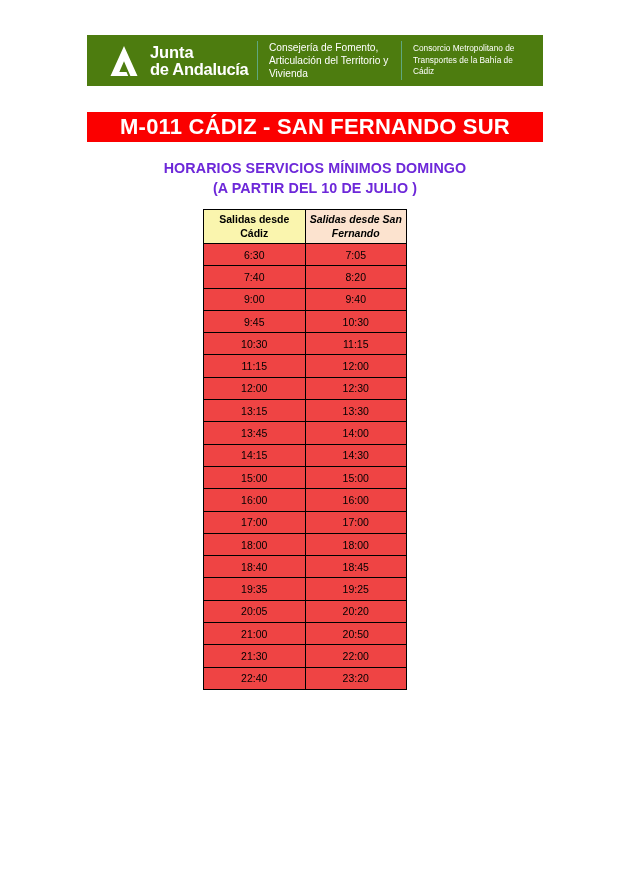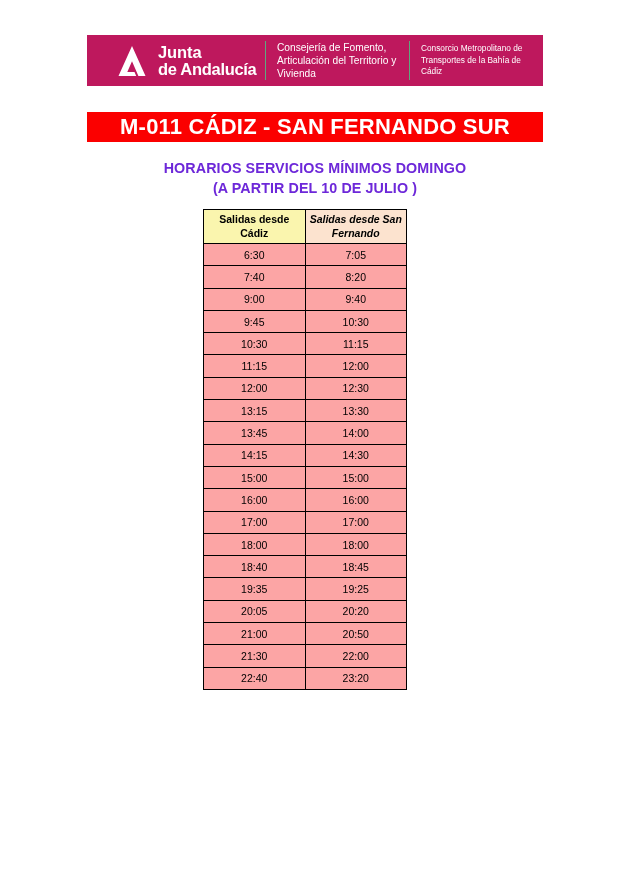--- a/index.html
+++ b/index.html
@@ -154,31 +154,31 @@
     height: 34px;
     font-weight: bold;
     line-height: 1.3;
     padding: 2px 2px;
     margin-left: 20px;
   }
   .th-cadiz  { background: #faf5ae; }
   .th-sf     { background: #fce3cf; font-style: italic; }
   .timetable td {
     height: 22.3px;
-    background: #fca5a5;
+    background: #ef4444;
     font-weight: normal;
     padding: 0;
   }
 </style>
 </head>
 <body>
 
 <div class="page">
 
-  <div class="gov-header" style="background: #be185d; padding-left: 8px;">
+  <div class="gov-header" style="background: #4d7c0f;">
 
     <div class="brand-block">
       <span class="logo-a">
         <svg viewBox="0 0 34 34" width="34" height="34" aria-hidden="true">
           <path d="M17 2 L30.5 32 L23.4 32 L17 17.2 L12.3 28 L19.5 28 L21.2 32 L3.5 32 Z" fill="#ffffff"></path>
         </svg>
       </span>
       <span class="brand-text">
         <span class="brand-line1">Junta</span>
         <span class="brand-line2">de Andalucía</span>

